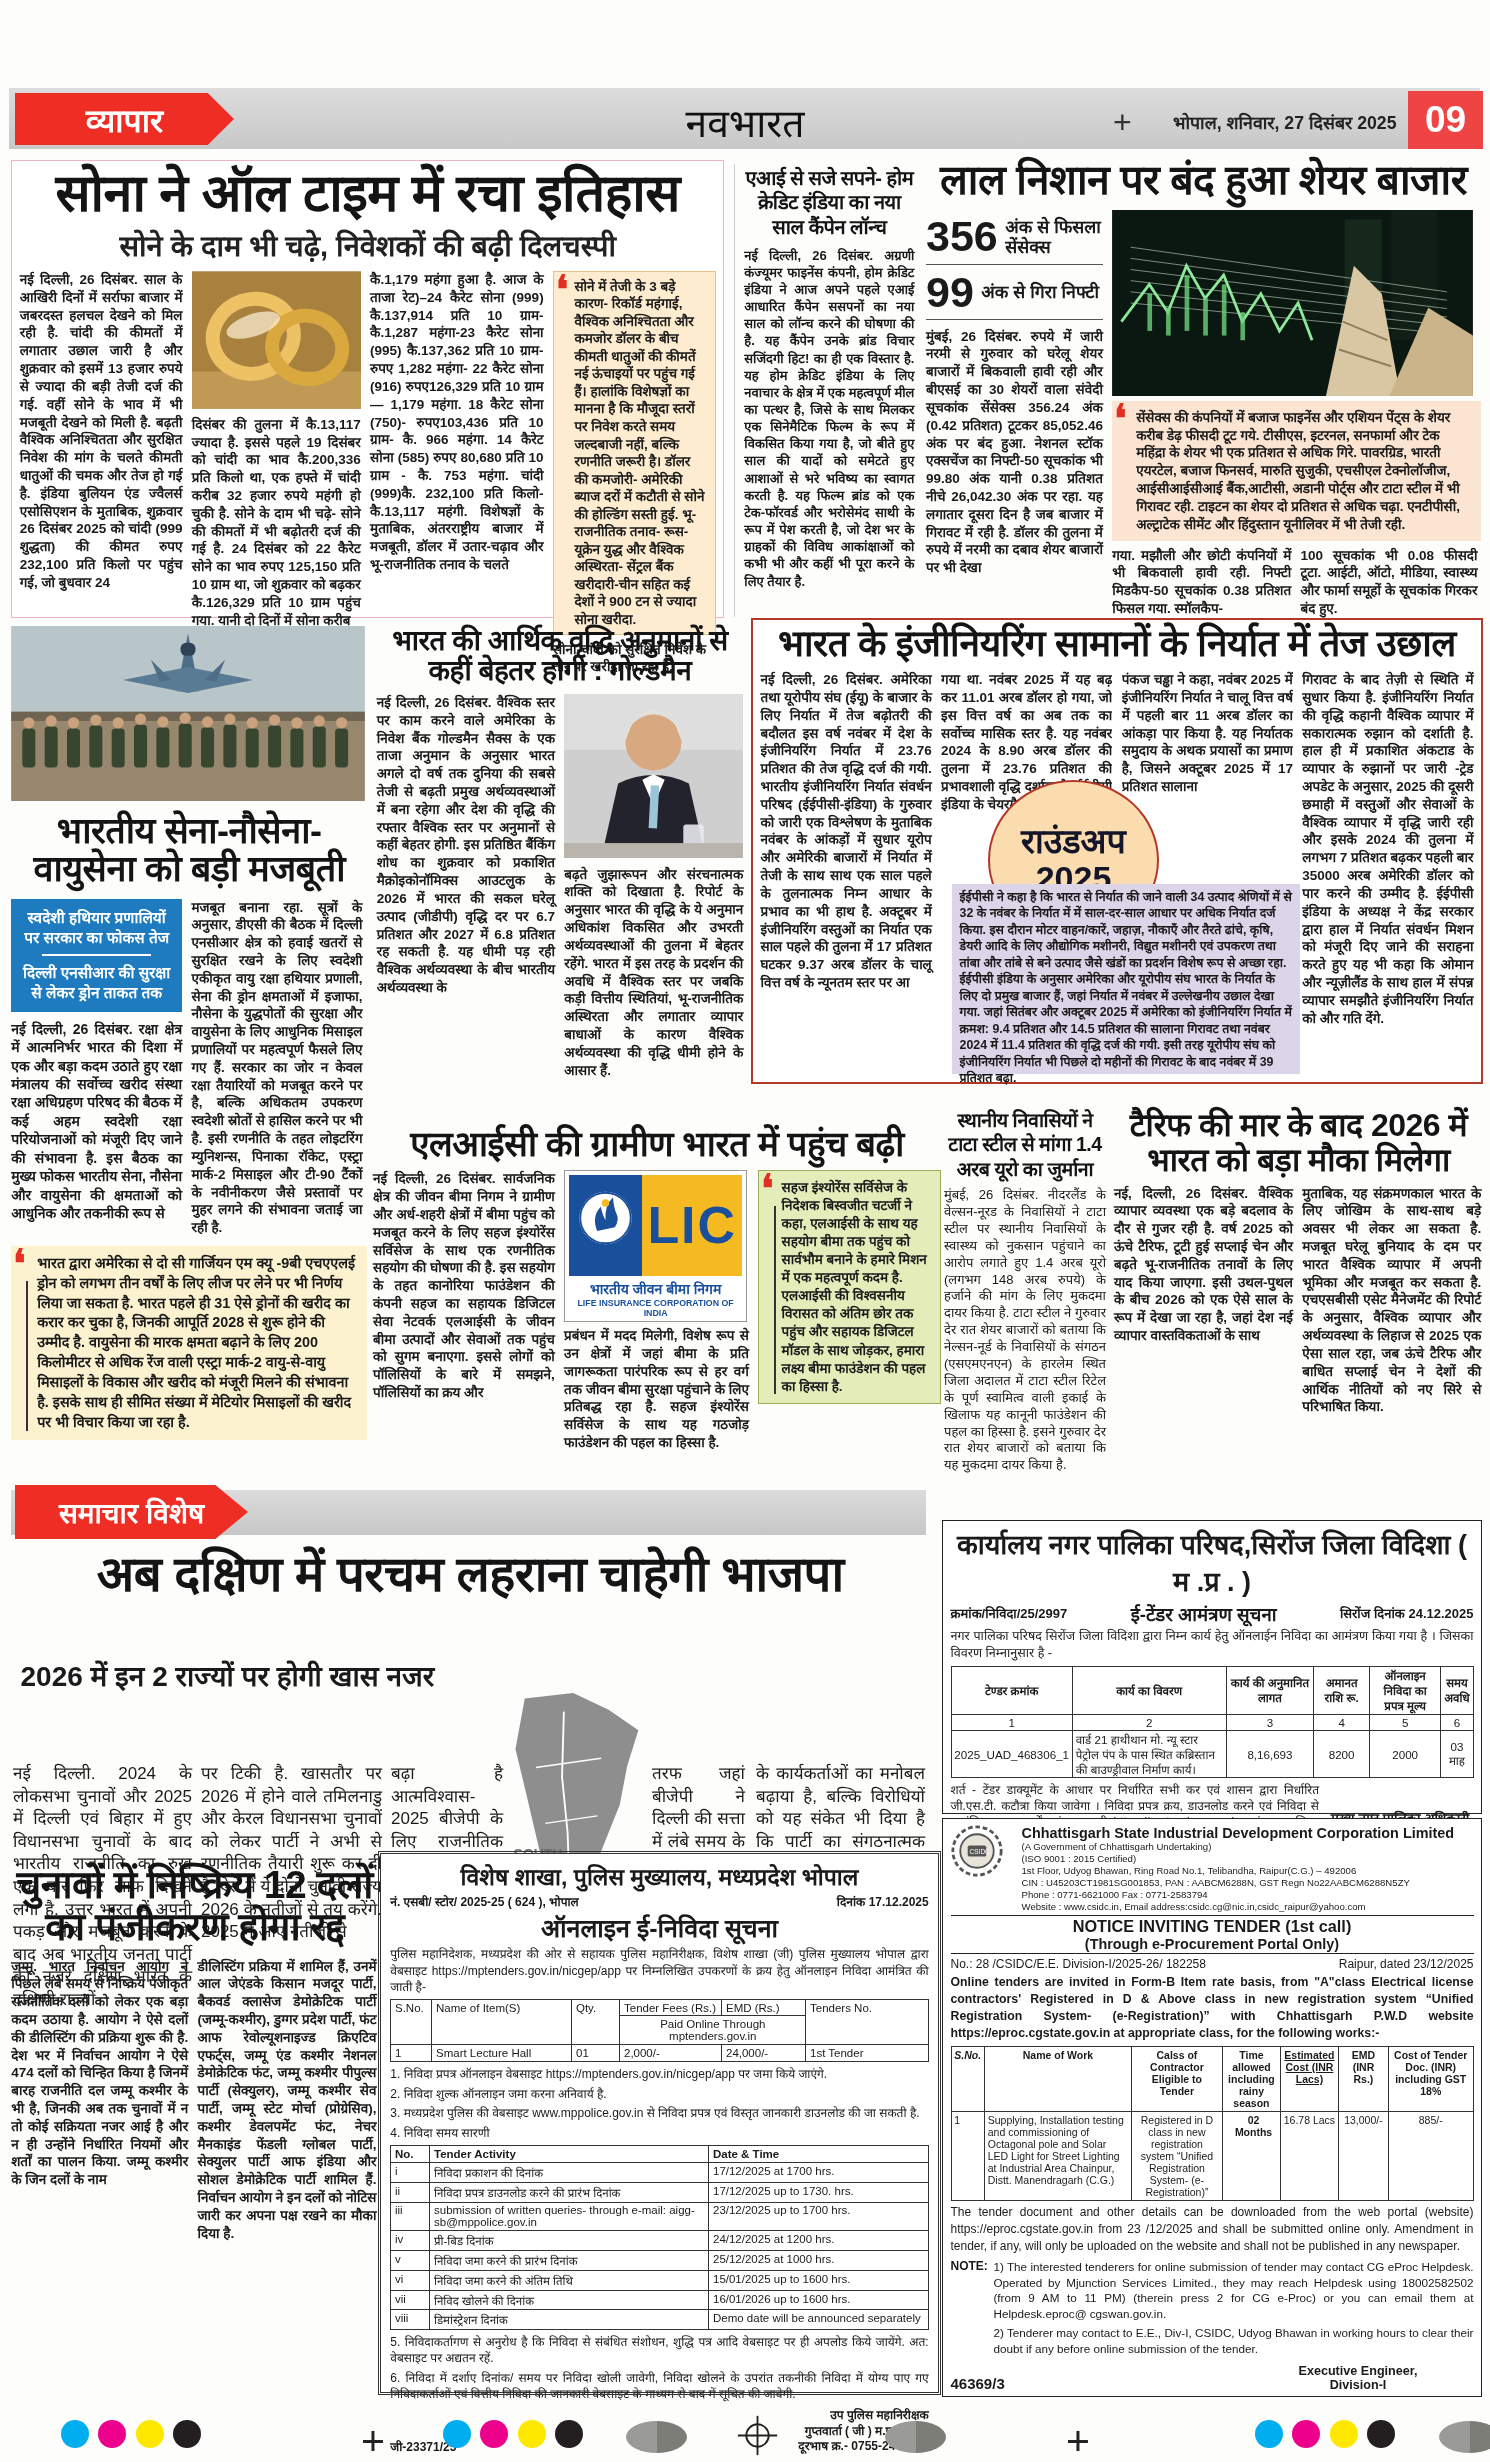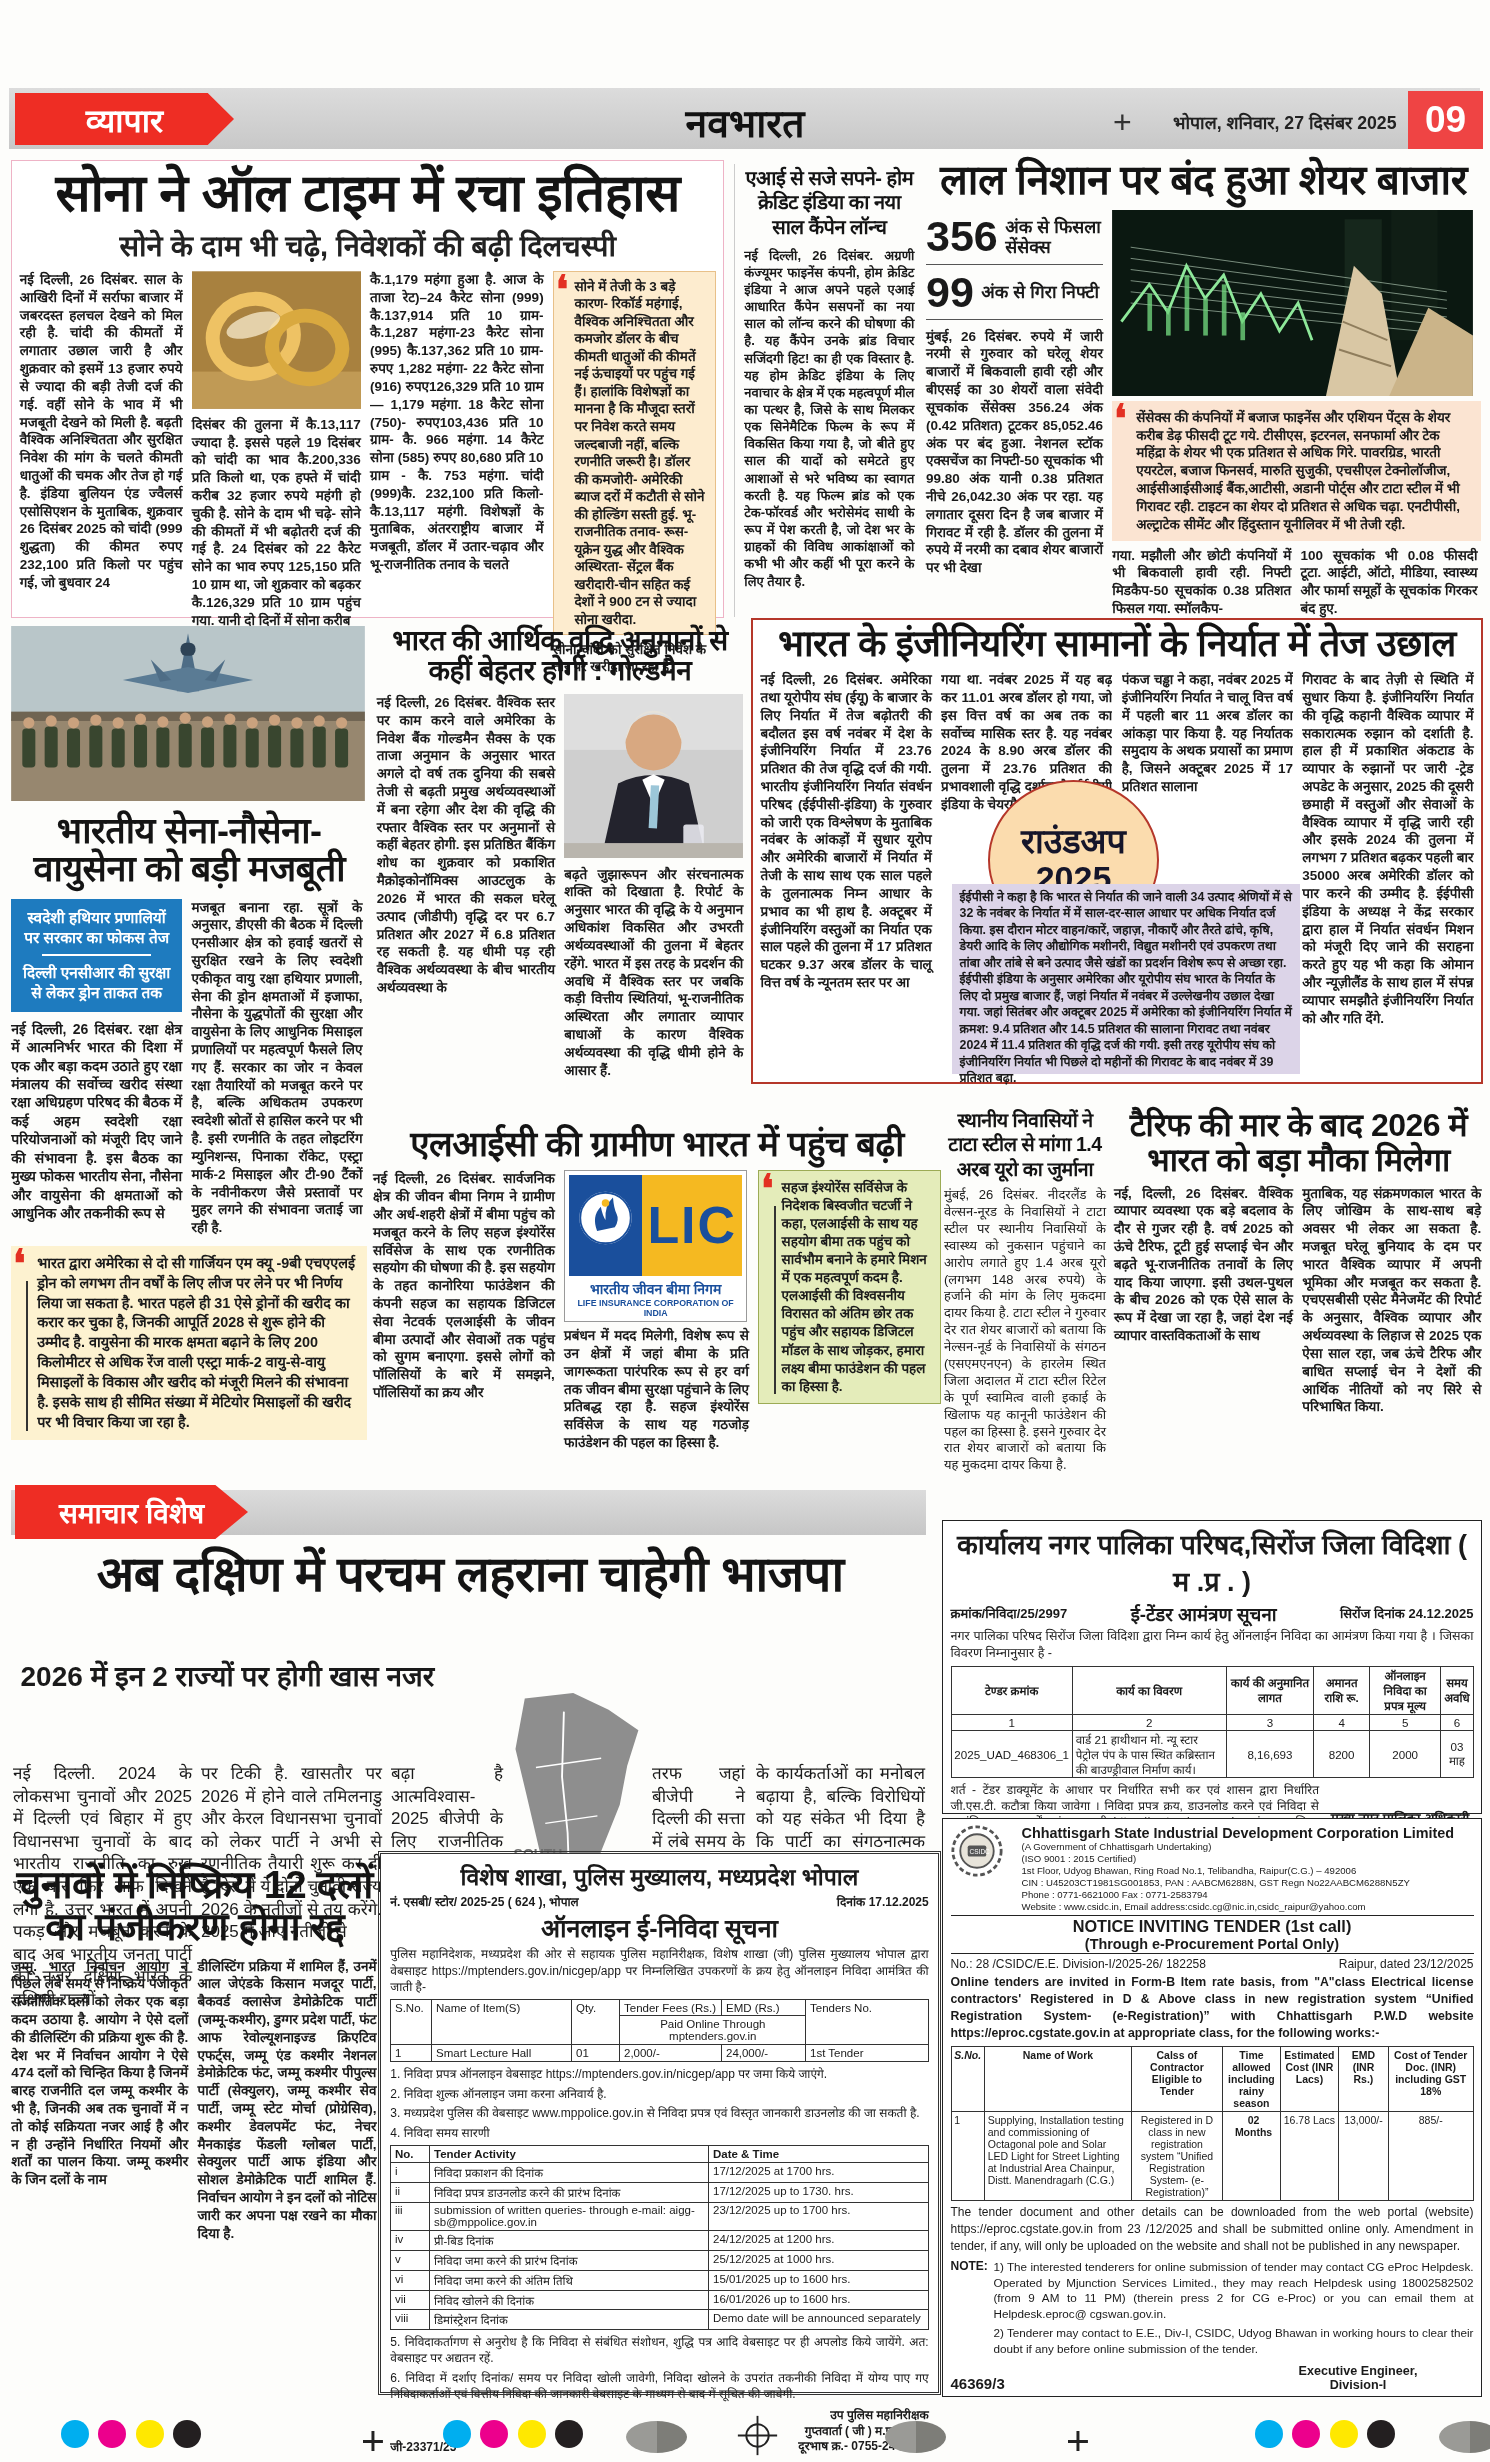--- a/index.html
+++ b/index.html
@@ -11,21 +11,21 @@
   .hl { font-weight:900; color:#141414; line-height:1.08; text-align:center; letter-spacing:-0.5px; }
   .sub { font-weight:700; color:#222; text-align:center; }
   .body-t { font-size:13.5px; line-height:1.32;font-weight:bold; }
   .small-t { font-size:12px; line-height:1.3; }
   .colflex { display:flex; gap:9.3px; }
   
   #hdrbar { top:88px; left:9.3px; width:1471px; height:61px; background:linear-gradient(#dcdcdc,#c8c8c8); }
   #hdrtab { top:93px; left:15px; width:219px; height:52px; background:#ee2d24; color:#fff; font-weight:900; font-size:32px;
             display:flex; align-items:center; justify-content:center;
             clip-path:polygon(0 0,88% 0,100% 50%,88% 100%,0 100%); }
-  #masthead { top:95px; left:0; width:1490px; text-align:center; font-weight:700; font-size:39px; color:#111; }
+  #masthead { top:95px; left:0; width:1490px; text-align:center; font-weight:400; font-size:39px; color:#111; }
   #hdr-plus { top:104px; left:1113px; font-size:32px; color:#333; font-weight:300; }
   #hdrdate { top:110px; left:1173px; width:224px; font-weight:700; font-size:17.7px; color:#222; }
   #pagebox { top:91px; left:1408px; width:75px; height:58px; background:#ef4444; color:#fff; font-weight:900; font-size:37px;
              display:flex; align-items:center; justify-content:center; }
   
   .qbox { background:#fbe4d2; padding:7.5px 9.3px 7.5px 24px; position:relative; }
   .qmark { position:absolute; left:1.9px; top:-1.9px; color:#e33022; font-size:39px; font-weight:900; line-height:1; }
   .qline { position:absolute; left:15px; top:35px; bottom:9.3px; width:1.9px; background:#333; }
   
   #gold { top:160px; left:11.2px; width:713px; height:458px; border:1.9px solid #eeb3c6; background:#fff; padding:3.7px 7.5px; }
@@ -551,21 +551,21 @@
       <span>Raipur,  dated    23/12/2025</span>
     </div>
     <div class="jc" style="margin-top:2.8px; font-size:12.3px; line-height:1.4; font-weight:600;">Online tenders are invited in Form-B Item rate basis, from "A"class Electrical license contractors' Registered in D &amp; Above class in new registration system “Unified Registration System- (e-Registration)” with Chhattisgarh P.W.D website https://eproc.cgstate.gov.in at appropriate class, for the following works:-</div>
     <table>
       <tbody>
           <tr>
         <td style="width:24px; font-weight:700; font-style:italic;">S.No.</td>
         <td style="width:147px; font-weight:700; text-align:center;">Name of Work</td>
         <td style="width:91px; font-weight:700; text-align:center;">Calss of Contractor Eligible to Tender</td>
         <td style="width:58px; font-weight:700; text-align:center;">Time allowed including rainy season</td>
-        <td style="width:58px; font-weight:700; text-align:center;">Estimated Cost (INR Lacs)</td>
+        <td style="width:58px; font-weight:700; text-align:center;text-decoration:underline;">Estimated Cost (INR Lacs)</td>
         <td style="width:50px; font-weight:700; text-align:center;">EMD (INR Rs.)</td>
         <td style="font-weight:700; text-align:center;">Cost of Tender Doc. (INR) including GST 18%</td>
       </tr>
       <tr>
         <td>1</td>
         <td>Supplying, Installation testing and commissioning of Octagonal pole and Solar LED Light for Street Lighting at Industrial Area Chainpur, Distt. Manendragarh (C.G.)</td>
         <td style="text-align:center;">Registered in D class in new registration system “Unified Registration System- (e-Registration)”</td>
         <td style="text-align:center; font-weight:700;padding-left:7px;">02 Months</td>
         <td style="text-align:center;">16.78 Lacs</td>
         <td style="text-align:center;">13,000/-</td>

